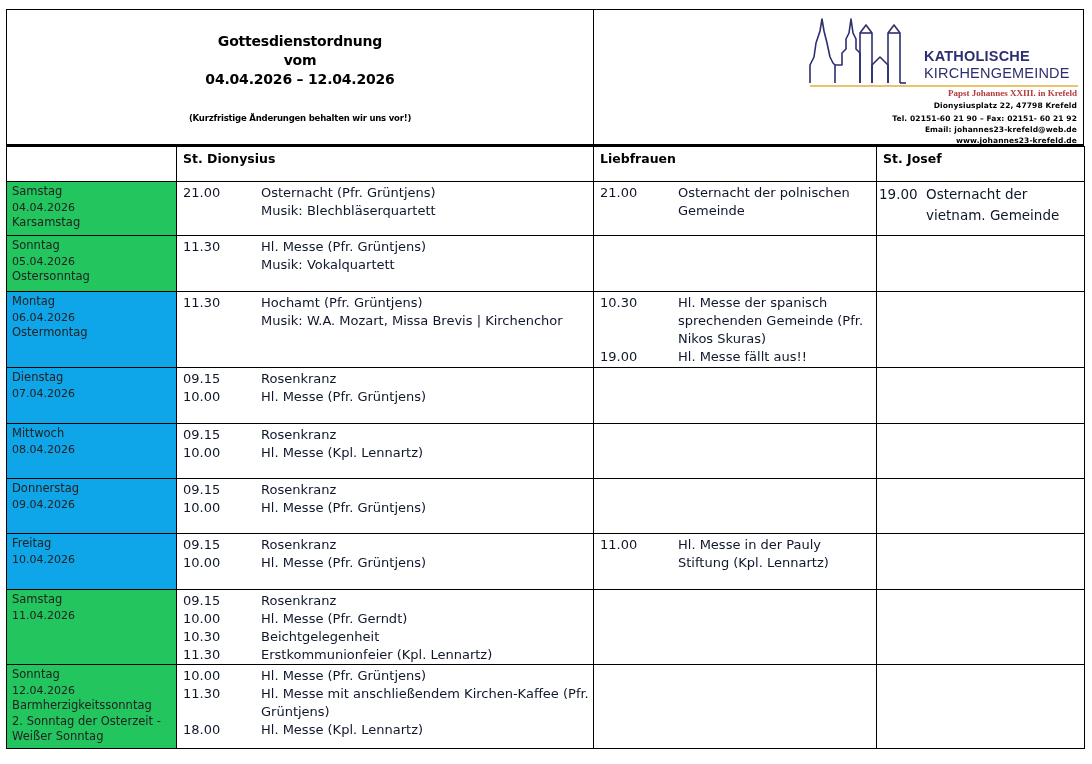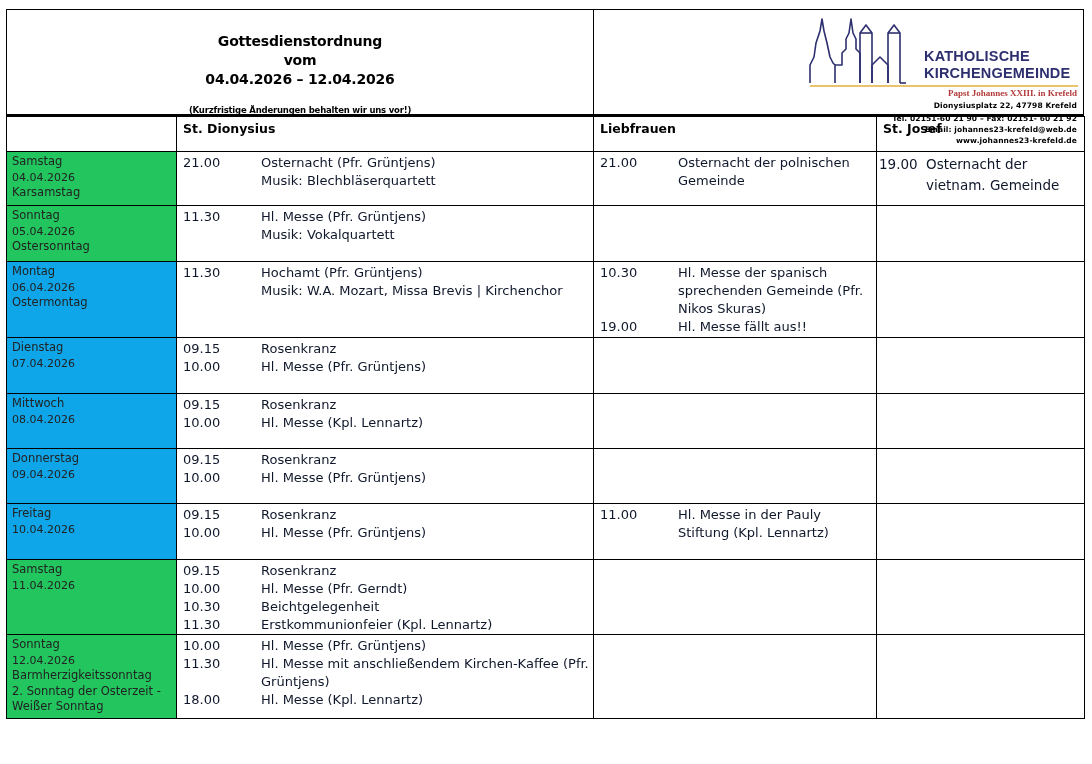--- a/index.html
+++ b/index.html
@@ -1,25 +1,25 @@
 <!DOCTYPE html>
 <html><head>
 <meta charset="utf-8">
 <style>
   html, body { margin:0; padding:0; background:#ffffff; }
   body { width:1092px; height:764px; position:relative; font-family:"DejaVu Sans", sans-serif; color:#000; overflow:hidden; }
   .sheet { position:absolute; left:6px; top:9px; width:1078px; }
-  .top { display:flex; height:107px; border:1px solid #000; border-bottom:2px solid #000; box-sizing:border-box; }
+  .top { display:flex; height:137px; border:1px solid #000; border-bottom:2px solid #000; box-sizing:border-box; }
   .title-cell { width:587px; border-right:1px solid #000; box-sizing:border-box; text-align:center; padding-top:22px; }
   .title-line { font-size:14px; font-weight:bold; line-height:19px; letter-spacing:-0.2px; }
-  .title-note { font-size:8.5px; font-weight:bold; margin-top:16px; letter-spacing:-0.2px; }
+  .title-note { font-size:8.5px; font-weight:bold; margin-top:24px; letter-spacing:-0.2px; }
   .logo-cell { flex:1; position:relative; }
   .logo-svg { position:absolute; left:214px; top:3px; }
   .logo-k1 { position:absolute; left:330px; top:38px; font-size:14.5px; font-weight:bold; color:#2d2f6e; letter-spacing:0.2px; font-family:"Liberation Sans", sans-serif; }
-  .logo-k2 { position:absolute; left:330px; top:55px; font-size:14.5px; font-weight:bold; color:#2d2f6e; letter-spacing:0.2px; font-family:"Liberation Sans", sans-serif; }
+  .logo-k2 { position:absolute; left:330px; top:55px; font-size:14.5px; font-weight:normal; color:#2d2f6e; letter-spacing:0.2px; font-family:"Liberation Sans", sans-serif; }
   .logo-rule { position:absolute; left:216px; top:75px; width:268px; height:2px; background:#e9c46a; }
   .logo-parish { position:absolute; right:6px; top:78px; font-size:9px; font-weight:bold; color:#b23a3a; font-family:Liberation Serif, serif; }
   .addr { position:absolute; right:6px; font-size:7.5px; font-weight:bold; font-family:"DejaVu Sans", sans-serif; letter-spacing:0.1px; }
   table { border-collapse:collapse; width:1078px; table-layout:fixed;padding-left:16px; }
   td { border:1px solid #000; vertical-align:top; padding:0; font-size:12.5px; }
   .hdr td { height:35px; font-weight:bold; font-size:12.5px; padding:4px 0 0 6px; box-sizing:border-box; }
   .day { background:#22c55e; font-size:11.5px; line-height:15.5px; padding:2px 0 0 5px; color:#222; }
   .day.white { background:#0ea5e9; }
   .day .date { font-size:11px; }
   .ev { display:flex; font-size:13px; line-height:18px; color:#0f172a; }

